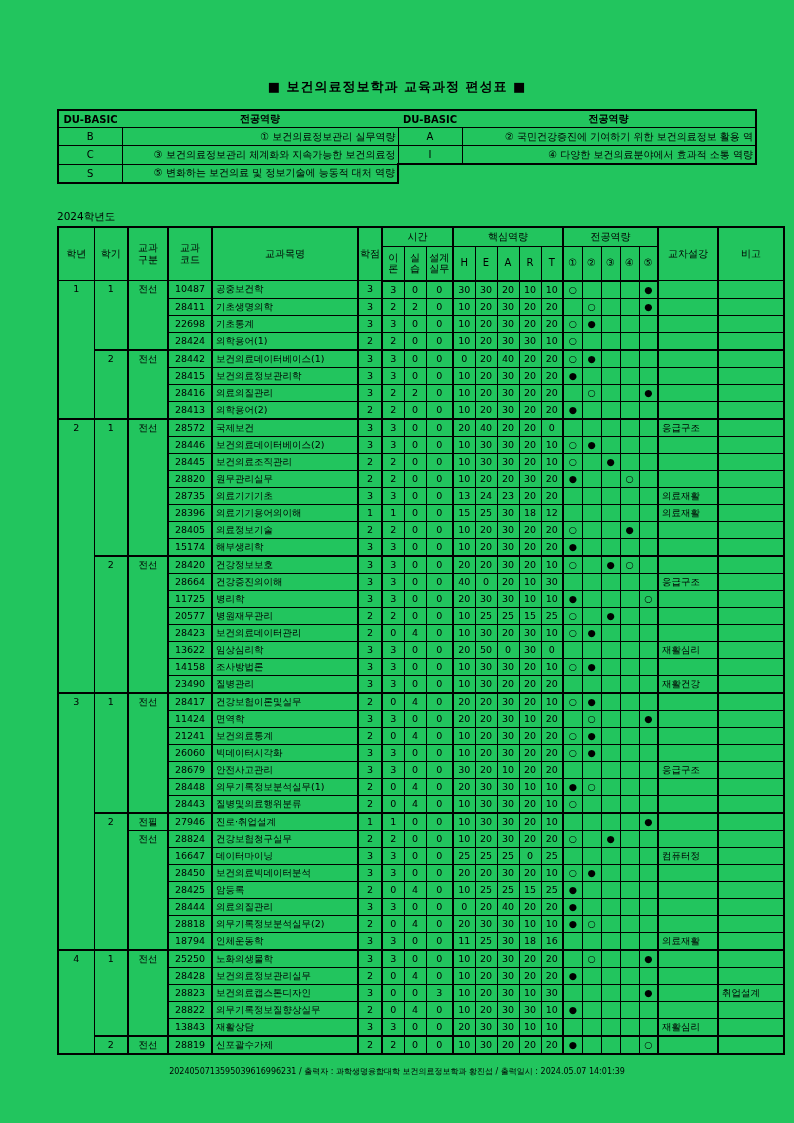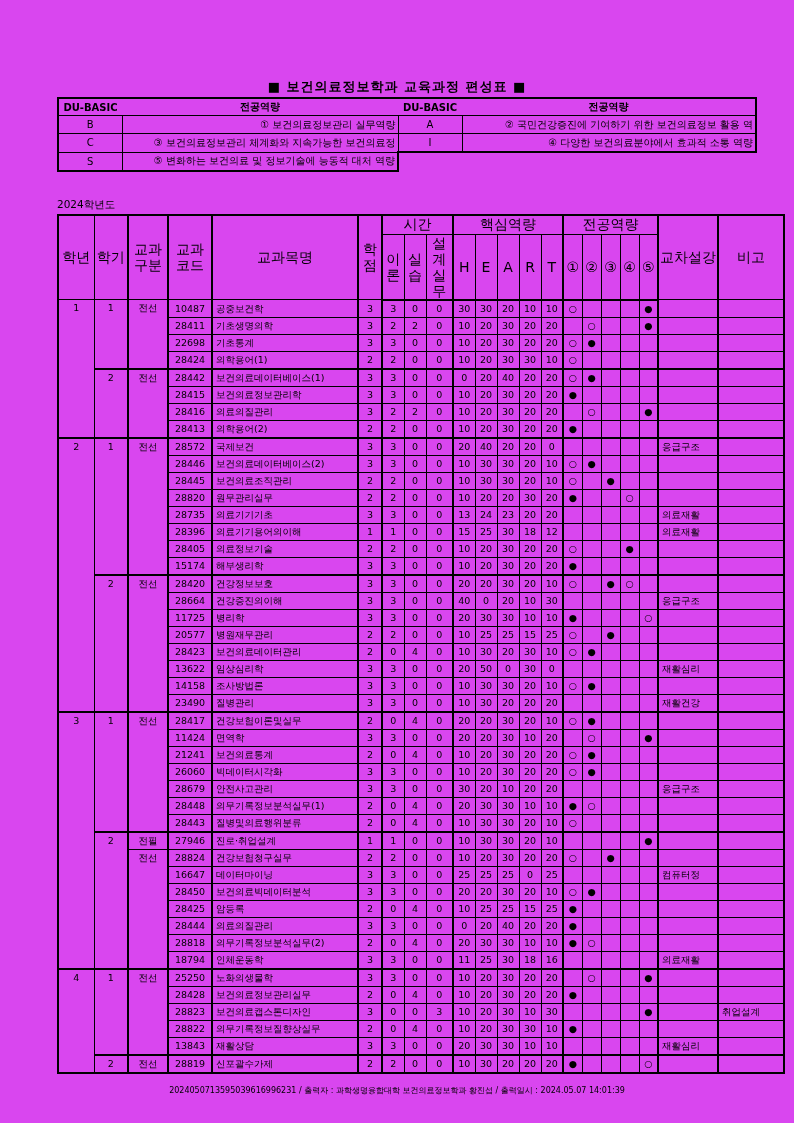--- a/index.html
+++ b/index.html
@@ -1,38 +1,38 @@
 <!DOCTYPE html>
 <html><head>
 <meta charset="utf-8">
 <style>
   html,body{margin:0;padding:0;background:#888;}
   .page{
-    width:794px;height:1123px;background:#d946ef;margin:0 auto;position:relative;
+    width:794px;height:1123px;background:#22c55e;margin:0 auto;position:relative;
     font-family:"DejaVu Sans",sans-serif;color:#000;overflow:hidden;
   }
   .title{
     padding-top:78px;text-align:center;font-size:13px;font-weight:bold;letter-spacing:1px;
   }
-  .comp-wrap{margin:1px 0 0 57px;width:698px;}
+  .comp-wrap{margin:13px 0 0 57px;width:698px;}
   table{border-collapse:collapse;table-layout:fixed;}
   .comp{width:698px;font-size:10px;}
   .comp td{border:1px solid #000;height:17px;padding:0 2px;overflow:hidden;white-space:nowrap;}
   .comp .code{text-align:center;width:64px;}
   .comp .desc{text-align:right;padding-left:5px;}
   .comp .hdr{text-align:center;}
   .comp .bt2{border-top:2px solid #000;}
   .comp .bb2{border-bottom:2px solid #000;}
   .comp .bl2{border-left:2px solid #000;}
   .comp .br2{border-right:2px solid #000;}
   .comp .ghost{border:none;}
   .yearlabel{margin:26px 0 2px 57px;font-size:10.5px;}
   .main{width:698px;margin-left:57px;font-size:9.5px;border:2px solid #000;}
   .main th,.main td{border:1px solid #000;padding:0;overflow:hidden;white-space:nowrap;font-weight:normal;}
-  .main thead th{text-align:center;white-space:pre-line;line-height:1.15;font-size:14px;}
+  .main thead th{text-align:center;white-space:pre-line;line-height:1.15;font-size:10px;}
   .main thead tr.h1 th{height:18px;}
   .main thead tr.h2 th{height:33px;}
   .main thead tr.h2 th{border-bottom:2px solid #000;}
   .main td{height:16px;line-height:16px;}
   .main td.c{text-align:center;}
   .main td.l{text-align:left;padding-left:3px;}
   .main td.top{vertical-align:top;line-height:16px;}
   .main .bl2{border-left:2px solid #000 !important;}
   .main tr.grp td{border-top:2px solid #000;}
   .footnote{margin:17px 0 0 57px;font-size:10.5px;}

